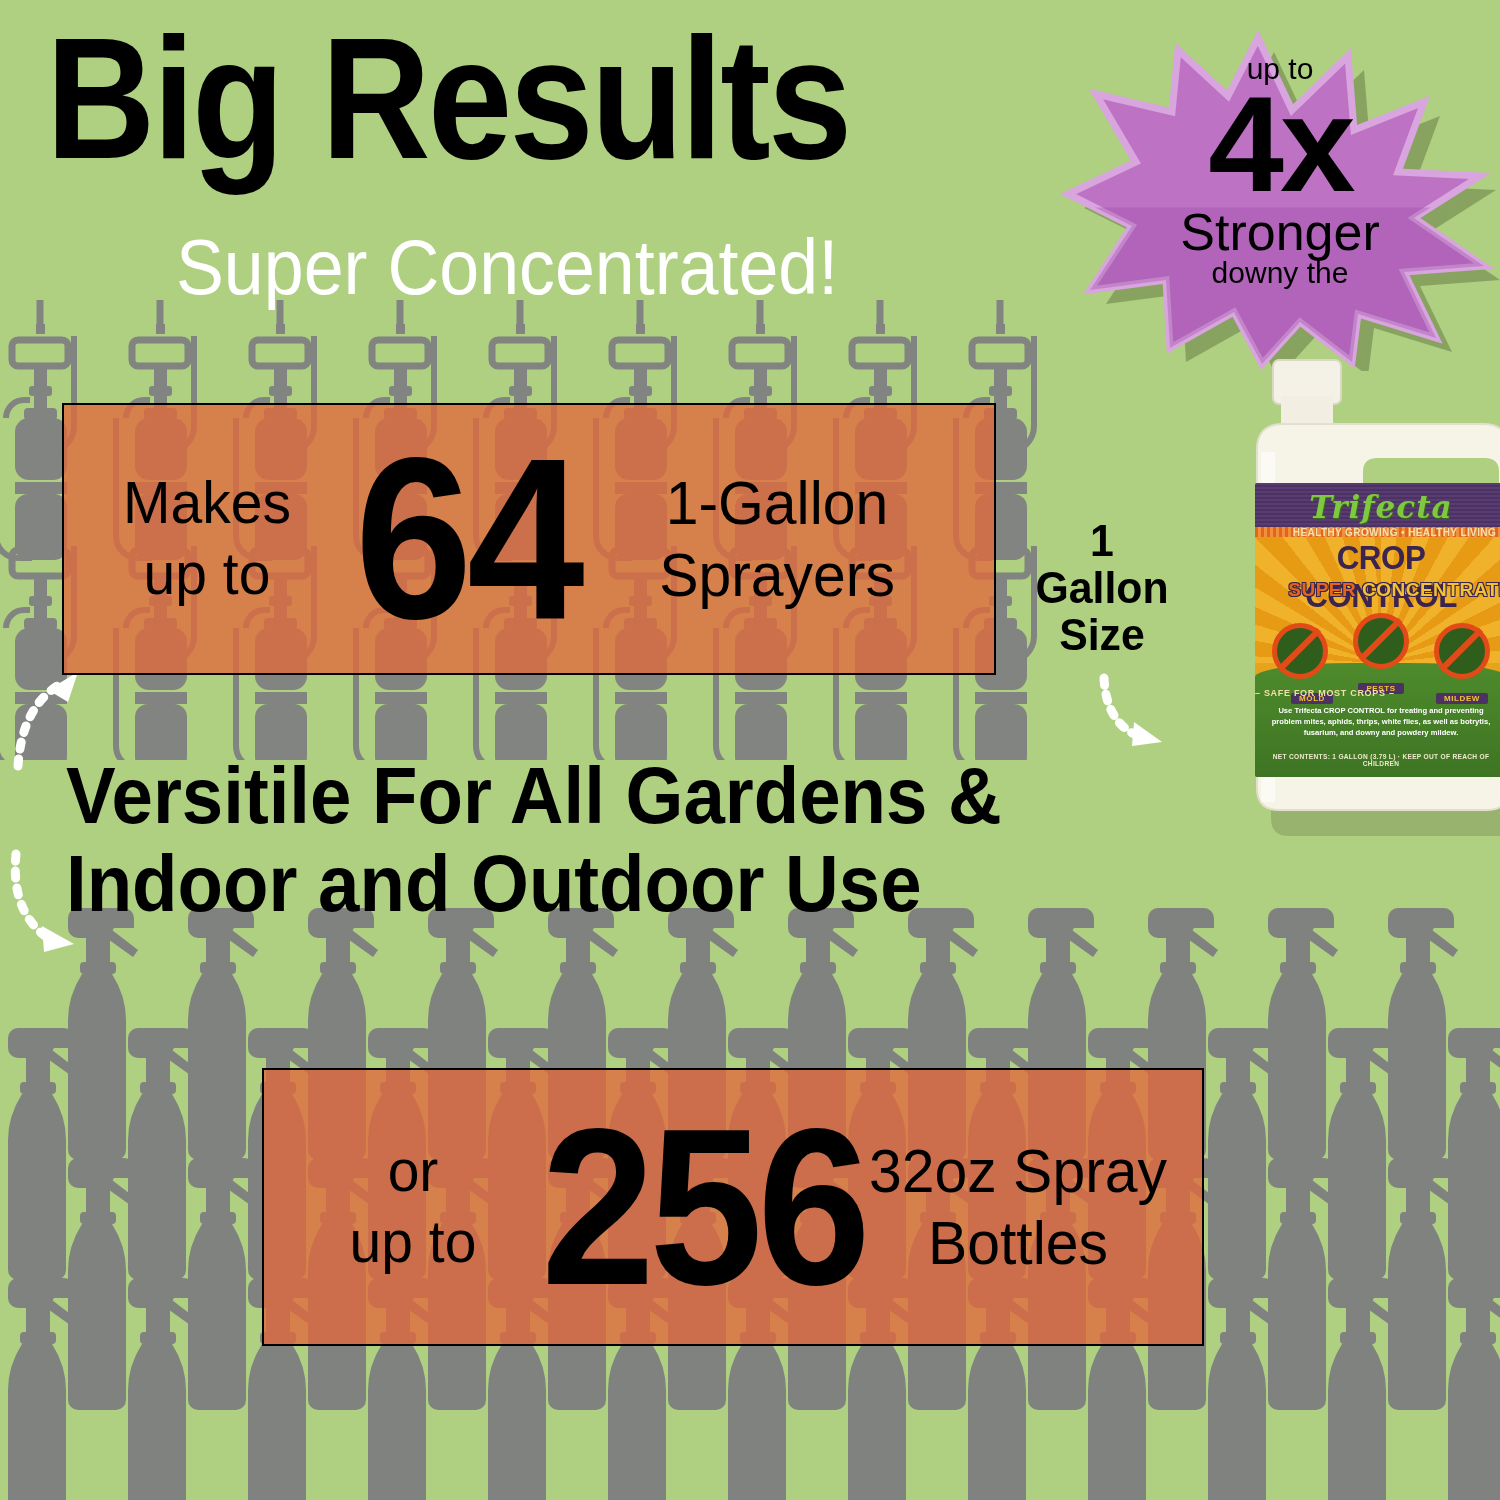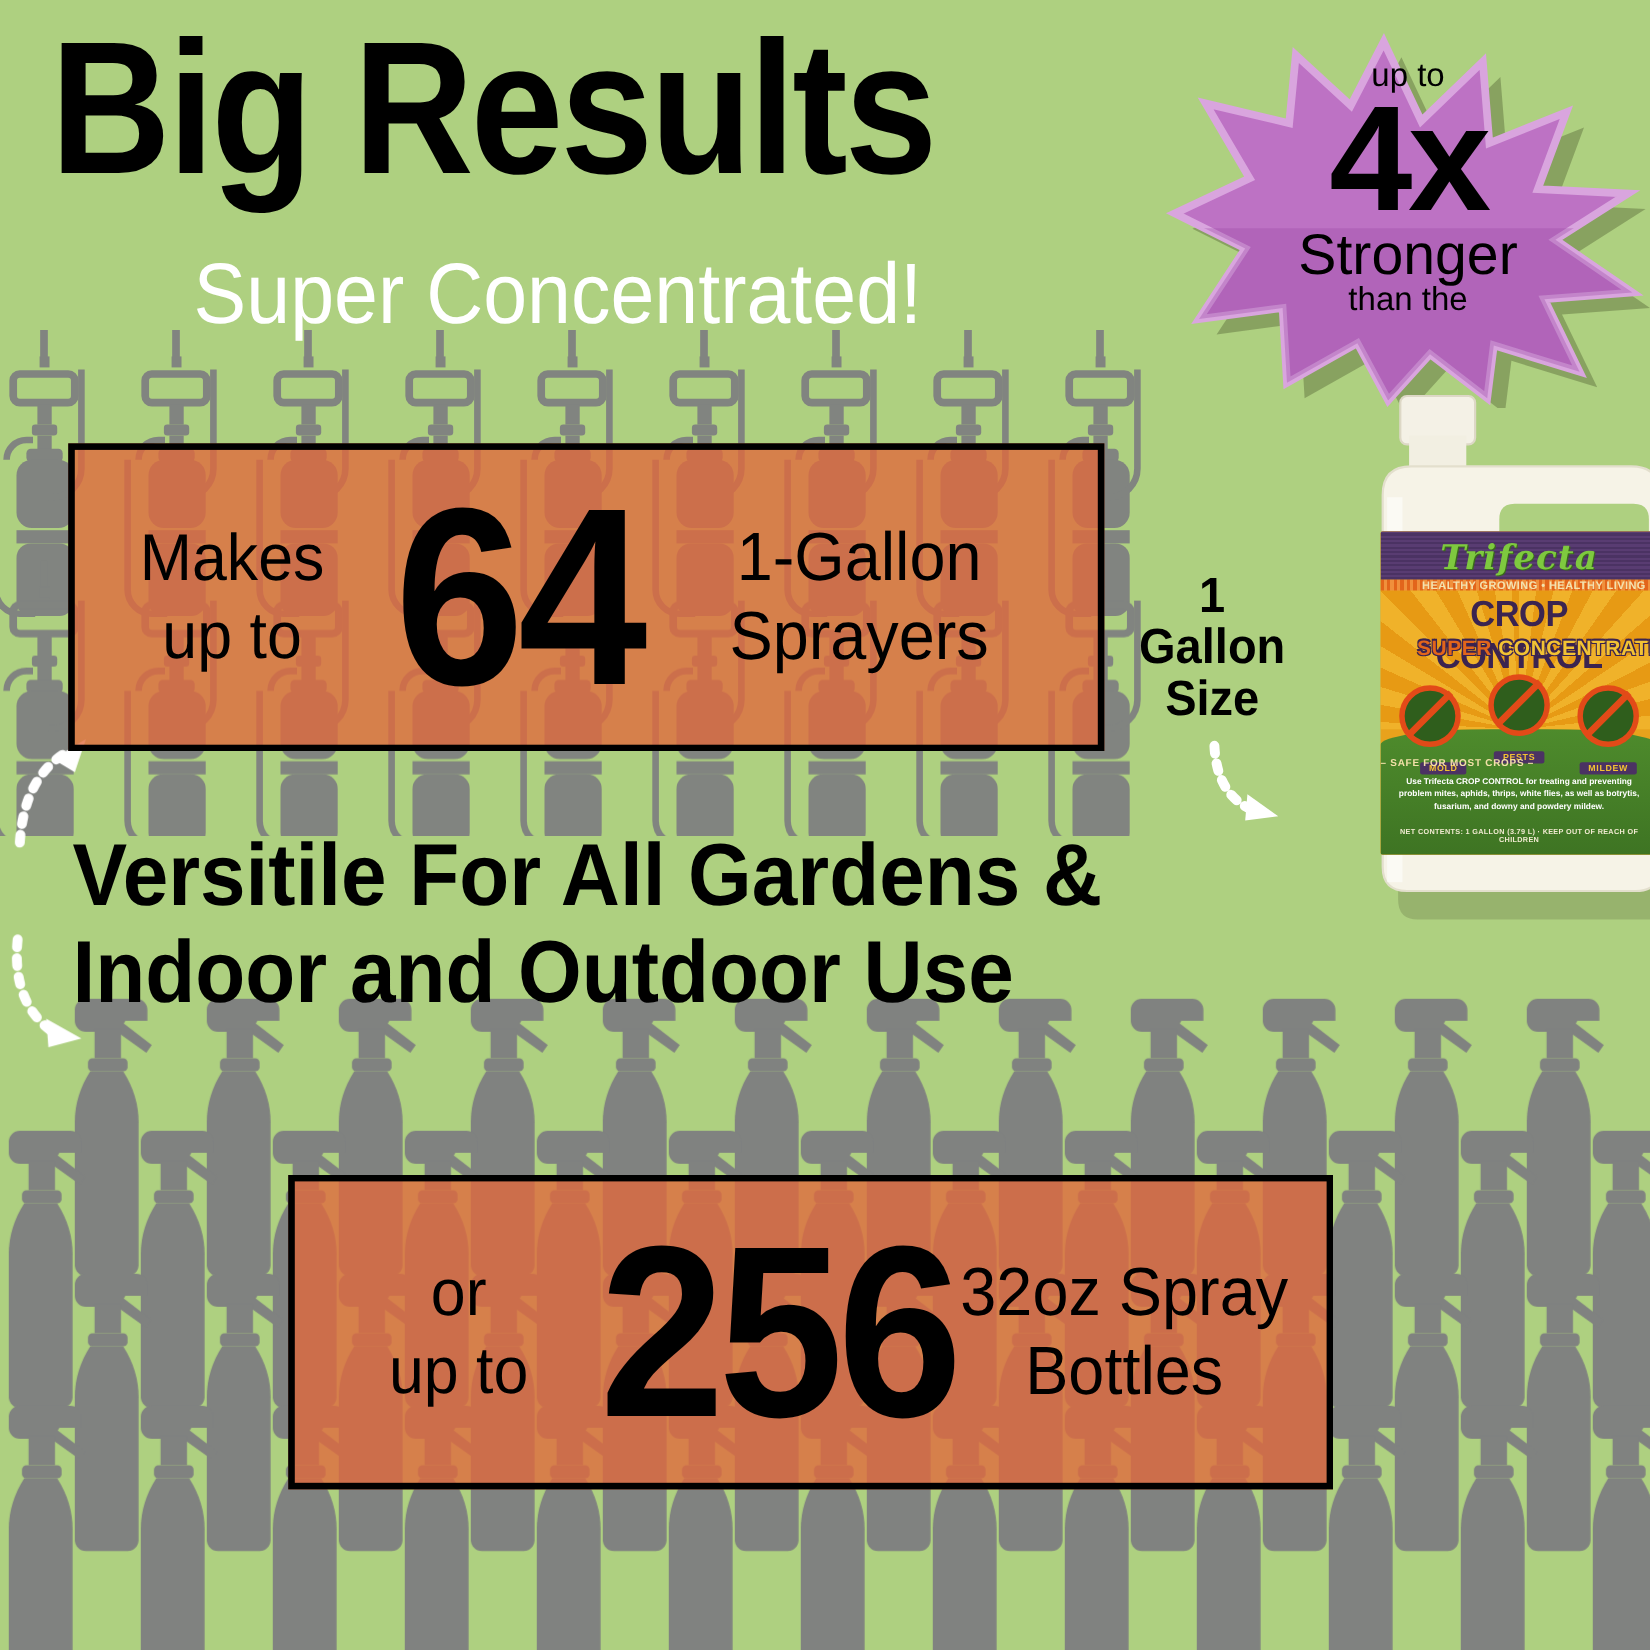--- a/index.html
+++ b/index.html
@@ -127,21 +127,21 @@
   #gallon-size{
     position:absolute;left:1022px;top:518px;width:160px;text-align:center;
     font-weight:bold;font-size:45px;line-height:1.04;color:#000;
     transform:scaleX(0.95);transform-origin:center top;
   }
   #gallon-arrow{position:absolute;left:1090px;top:672px;width:90px;height:80px;}
 
   
   .callout{
     position:absolute;background:rgba(225,105,60,0.78);
-    border:6px solid #000000;display:flex;align-items:center;
+    border:2px solid #000000;display:flex;align-items:center;
   }
   #callout-top{left:62px;top:403px;width:930px;height:268px;}
   #callout-bottom{left:262px;top:1068px;width:938px;height:274px;}
   .co-left{
     text-align:center;font-size:60px;line-height:1.18;color:#000;
     font-weight:400;transform:scaleX(0.95);
   }
   .co-num{
     font-weight:bold;line-height:1;color:#000;letter-spacing:-6px;
     transform:scaleX(0.92);
@@ -292,21 +292,21 @@
     <svg width="440" height="345" viewBox="0 0 440 345" xmlns="http://www.w3.org/2000/svg" aria-hidden="true">
       <g>
         <polygon points="198,12 232,84 288,30 294,104 364,76 338,146 420,150 354,192 424,240 344,246 376,312 298,288 292,336 240,296 202,338 174,286 110,322 106,254 30,264 72,200 8,168 76,136 36,68 112,86 118,24 168,70" fill="#5a6b3a" opacity="0.45" transform="translate(16,14)"></polygon>
       </g>
       <polygon points="198,12 232,84 288,30 294,104 364,76 338,146 420,150 354,192 424,240 344,246 376,312 298,288 292,336 240,296 202,338 174,286 110,322 106,254 30,264 72,200 8,168 76,136 36,68 112,86 118,24 168,70" fill="#bd72c4" stroke="#d9a5de" stroke-width="7"></polygon>
       <polygon points="198,12 232,84 288,30 294,104 364,76 338,146 420,150 354,192 424,240 344,246 376,312 298,288 292,336 240,296 202,338 174,286 110,322 106,254 30,264 72,200 8,168 76,136 36,68 112,86 118,24 168,70" fill="#9b4aa6" opacity="0.35" clip-path="inset(52% 0 0 0)"></polygon>
     </svg>
     <div class="burst-txt" id="burst-upto">up to</div>
     <div class="burst-txt" id="burst-4x">4x</div>
     <div class="burst-txt" id="burst-stronger">Stronger</div>
-    <div class="burst-txt" id="burst-than">than the</div>
+    <div class="burst-txt" id="burst-than">downy the</div>
   </div>
 
   <div id="bottle">
     <svg width="310" height="490" viewBox="0 0 310 490" xmlns="http://www.w3.org/2000/svg" aria-hidden="true">
       <g>
         <path d="M34 104 q0 -16 16 -16 h226 q16 0 16 16 v352 q0 18 -18 18 h-222 q-18 0 -18 -18 z" fill="#6c7f4a" opacity="0.35" transform="translate(10,10)"></path>
       </g>
       <rect x="46" y="8" width="68" height="44" rx="6" fill="#f4f1e6" stroke="#ddd8c6" stroke-width="2"></rect>
       <rect x="54" y="44" width="52" height="28" fill="#f2efe2"></rect>
       <path d="M30 98 q0 -26 26 -26 h200 q26 0 26 26 v338 q0 22 -22 22 h-208 q-22 0 -22 -22 z" fill="#f6f3e7" stroke="#e3dfcd" stroke-width="2"></path>

